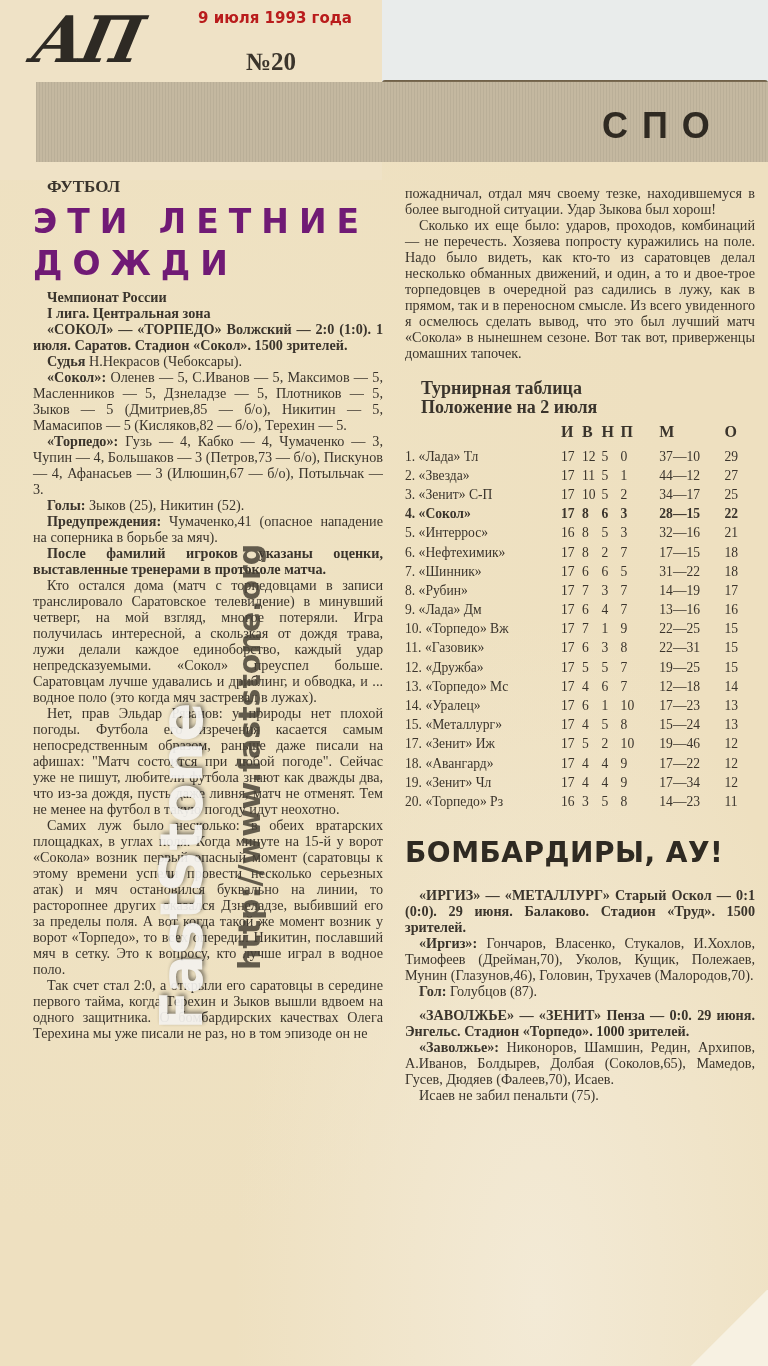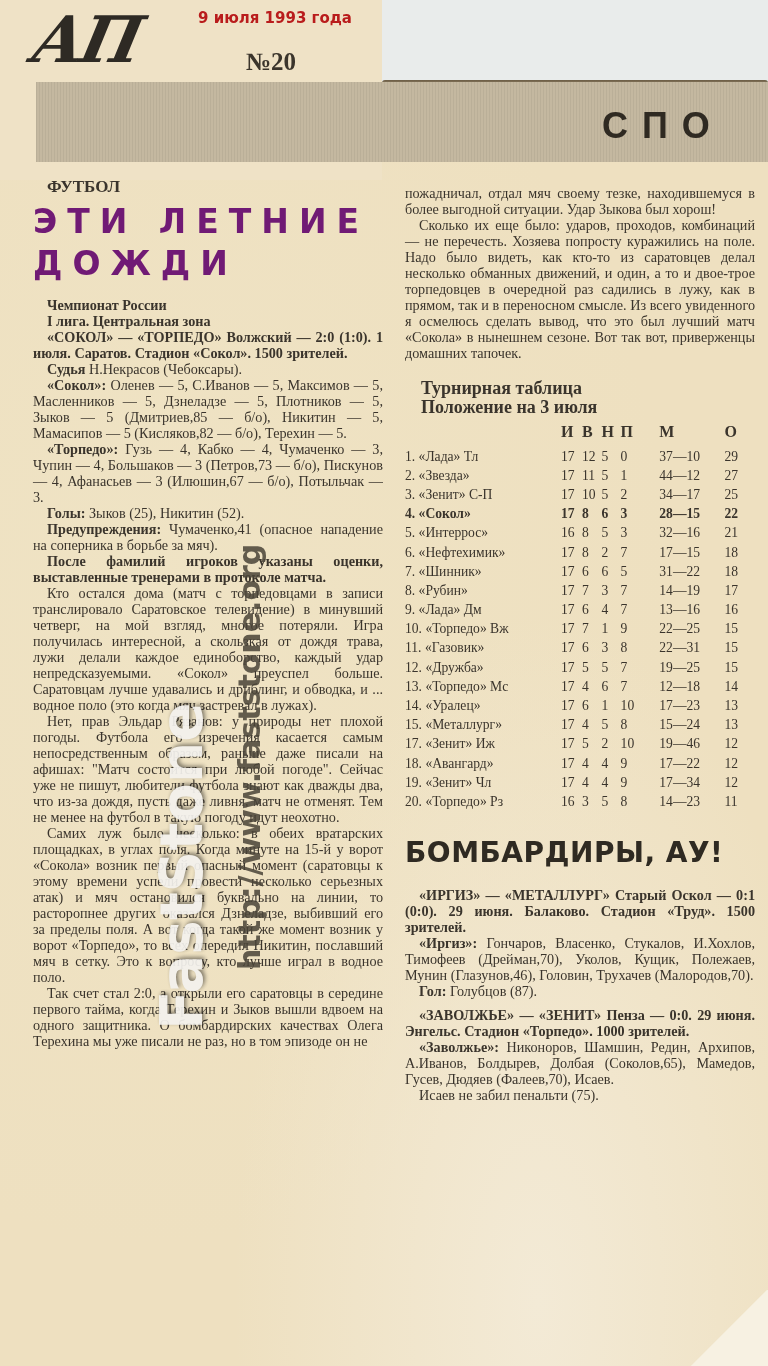--- a/index.html
+++ b/index.html
@@ -55,21 +55,21 @@
   
   .col-left { position:absolute; left:33px; top:177px; width:350px; }
   .rubric { font-family:"Liberation Serif", serif; font-weight:bold; font-size:17px; margin-left:14px; }
   .headline {
     font-family:"DejaVu Sans", sans-serif; font-weight:bold; font-size:33px;
     letter-spacing:10px; line-height:42px; margin-top:4px; color:#701a75;
   }
   .txt { font-family:"Liberation Serif", serif; font-size:14.2px; line-height:16px; text-align:justify; }
   .txt p { margin:0; text-indent:14px; }
   .b { font-weight:bold; }
-  .meta-block { margin-top:12px; }
+  .meta-block { margin-top:4px; }
   
   .col-right { position:absolute; left:405px; top:185px; width:350px; }
   .table-title {
     font-family:"Liberation Serif", serif; font-weight:bold; font-size:18px; line-height:19px;
     margin:18px 0 4px 16px; color:#3a342c;
   }
   table.standings { border-collapse:collapse; font-family:"Liberation Serif", serif; font-size:13.6px; width:346px; }
   table.standings th { font-weight:bold; font-size:16px; text-align:left; padding:2px 0 6px 0; }
   table.standings td { padding:0; height:19.2px; white-space:nowrap; }
   table.standings tr.bold td { font-weight:bold; }
@@ -132,21 +132,21 @@
 </div>
 
 <div class="col-right">
   <div class="txt">
     <p style="text-indent:0">пожадничал, отдал мяч своему тезке, находившемуся в более выгодной ситуации. Удар Зыкова был хорош!</p>
     <p>Сколько их еще было: ударов, проходов, комбинаций — не перечесть. Хозяева попросту куражились на поле. Надо было видеть, как кто-то из саратовцев делал несколько обманных движений, и один, а то и двое-трое торпедовцев в очередной раз садились в лужу, как в прямом, так и в переносном смысле. Из всего увиденного я осмелюсь сделать вывод, что это был лучший матч «Сокола» в нынешнем сезоне. Вот так вот, приверженцы домашних тапочек.</p>
   </div>
 
   <div class="table-title">
     <div>Турнирная таблица</div>
-    <div>Положение на 3 июля</div>
+    <div>Положение на 2 июля</div>
   </div>
 
   <table class="standings">
     <thead>
       <tr>
         <th class="c-team"></th>
         <th class="c-g">И</th>
         <th class="c-w">В</th>
         <th class="c-d">Н</th>
         <th class="c-l">П</th>

